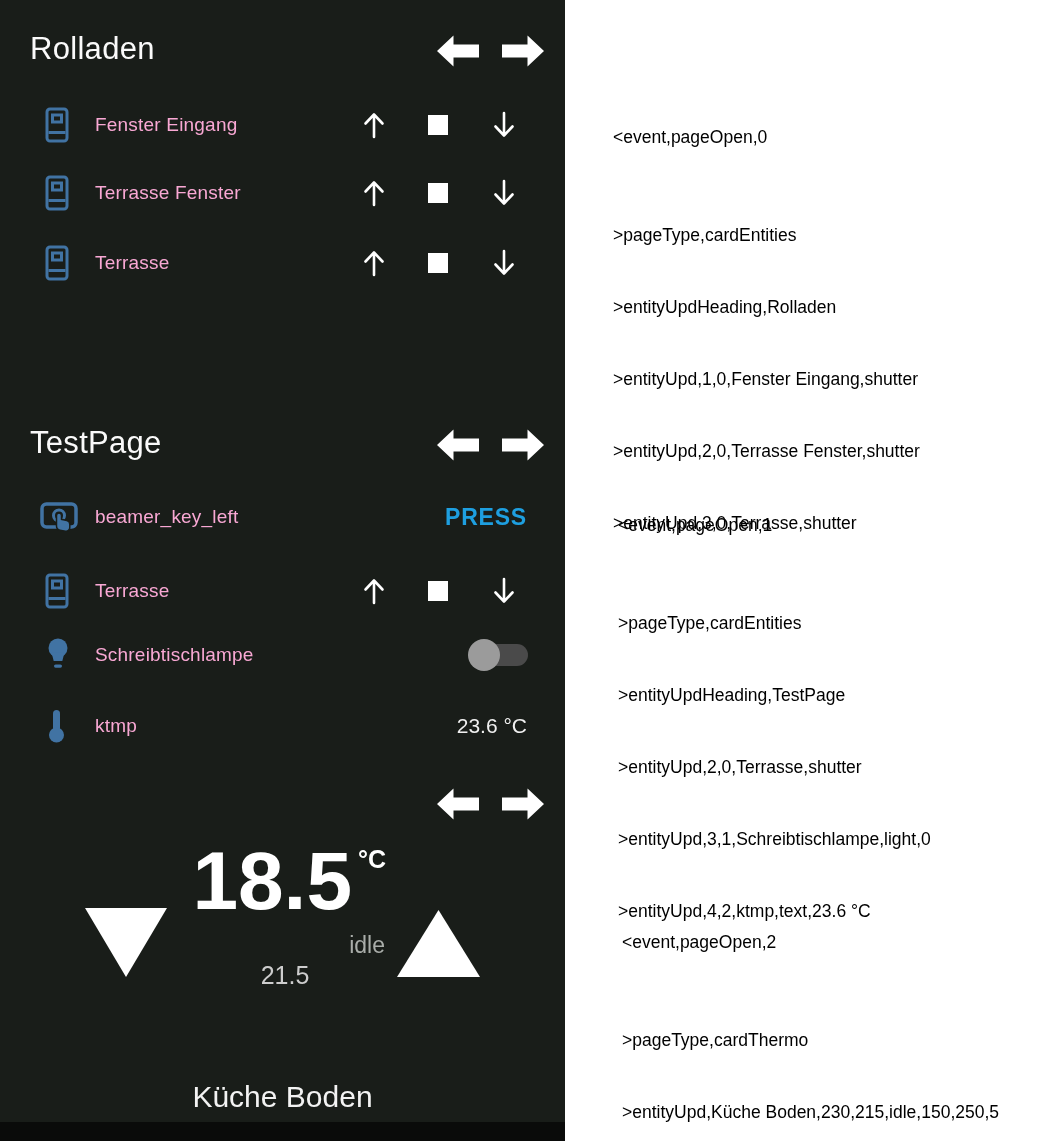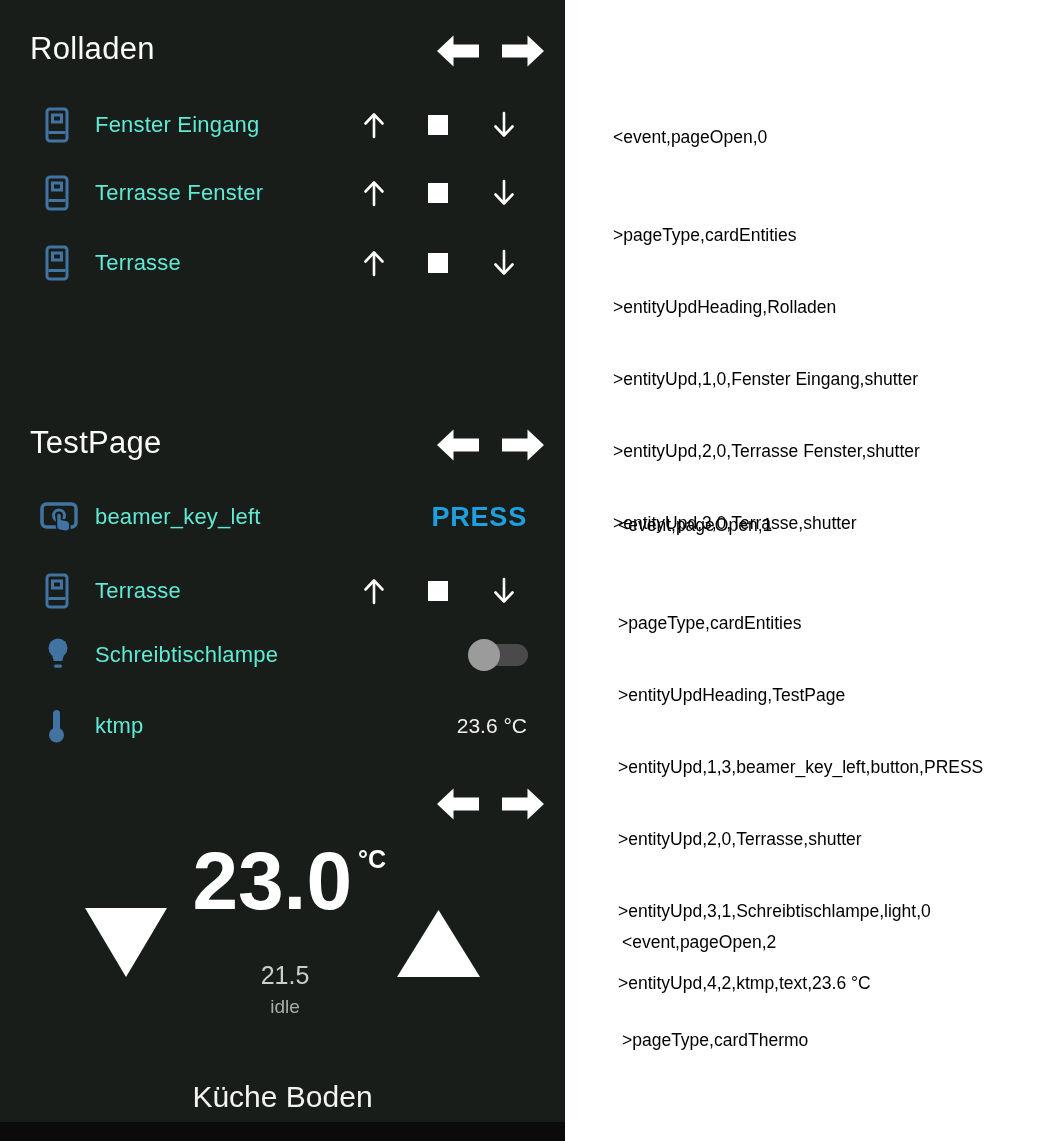--- a/index.html
+++ b/index.html
@@ -10,43 +10,43 @@
   .panel{position:absolute;left:0;top:0;width:565px;height:1141px;background:#191d19;padding-left:32px;}
   .panel-bezel{position:absolute;left:0;top:1122px;width:565px;height:19px;background:#0a0b0a;}
 
   .card-title{position:absolute;left:30px;color:#fafafa;font-size:31px;font-weight:400;
               letter-spacing:.3px;line-height:36px;white-space:nowrap;}
   .nav{position:absolute;width:42px;height:36px;}
   .nav.l{left:437px}.nav.r{left:502px}
 
   .row{position:absolute;left:0;width:565px;height:44px;}
   .eicon{position:absolute;left:45px;top:50%;transform:translateY(-50%);color:#4173a3;line-height:0;}
-  .ename{position:absolute;left:95px;top:50%;transform:translateY(-50%);color:#5eead4;
-         font-size:22px;white-space:nowrap;letter-spacing:.2px;}
+  .ename{position:absolute;left:95px;top:50%;transform:translateY(-50%);color:#f9a8d4;
+         font-size:19px;white-space:nowrap;letter-spacing:.2px;}
   .ctl{position:absolute;top:50%;transform:translateY(-50%);line-height:0;}
   .ctl.up{left:361px}.ctl.down{left:491px}
   .ctl.stop{left:428px;width:20px;height:20px;background:#ffffff;}
   .vright{position:absolute;right:38px;top:50%;transform:translateY(-50%);white-space:nowrap;}
-  .press{color:#1e9fe0;font-size:27px;font-weight:600;letter-spacing:.8px;}
+  .press{color:#1e9fe0;font-size:23px;font-weight:600;letter-spacing:.8px;}
   .vtext{color:#f0f0f0;font-size:21px;}
 
   .toggle{position:absolute;left:470px;top:50%;transform:translateY(-50%);width:58px;height:22px;
           border-radius:11px;background:#4a4a4a;}
   .knob{position:absolute;left:-2px;top:-5px;width:32px;height:32px;border-radius:50%;background:#9b9b9b;}
 
   
   .temp{position:absolute;left:0;top:843px;width:352px;text-align:right;color:#ffffff;
         font-size:82px;font-weight:700;line-height:76px;}
   .temp-unit{position:absolute;left:358px;top:845px;color:#ffffff;font-size:25px;font-weight:700;}
   .tri{position:absolute;line-height:0;}
   .tri.d{left:85px;top:908px}.tri.u{left:397px;top:910px}
   .t-target{position:absolute;left:185px;top:944px;width:200px;text-align:center;
             color:#cdcdcd;font-size:25px;margin-top:17px;}
-  .t-state{position:absolute;left:185px;top:996px;width:200px;text-align:center;
-           color:#a9ada9;font-size:19px;}
+  .t-state{position:absolute;left:185px;top:932px;width:200px;text-align:right;
+           color:#a9ada9;font-size:23px;}
   .thermo-title{position:absolute;left:0;top:1080px;width:565px;text-align:center;
                 color:#f3f3f3;font-size:30px;}
 
   
   .proto{position:absolute;left:565px;top:0;width:480px;height:1141px;background:#ffffff;}
   .pblock{position:absolute;color:#000;font-weight:400;font-size:17.5px;line-height:24px;
           white-space:pre;}
   .pb0{left:48px;top:77px}.pb1{left:53px;top:465px}.pb2{left:57px;top:882px}
   .pevent{margin-bottom:26px;}
 </style>
@@ -209,21 +209,21 @@
       <span><svg width="42" height="36">
             <use href="#i-navl"></use>
           </svg></span>
     </div>
     <div class="nav r" style="top:786px">
       <span><svg width="42" height="36">
             <use href="#i-navr"></use>
           </svg></span>
     </div>
 
-    <div class="temp">23.0</div>
+    <div class="temp">18.5</div>
     <div class="temp-unit">°C</div>
 
     <div class="tri d">
       <span><svg width="82" height="69">
             <use href="#i-trid"></use>
           </svg></span>
     </div>
     <div class="tri u">
       <span><svg width="83" height="67">
             <use href="#i-triu"></use>
@@ -245,25 +245,25 @@
       <div>&gt;entityUpdHeading,Rolladen</div>
       <div>&gt;entityUpd,1,0,Fenster Eingang,shutter</div>
       <div>&gt;entityUpd,2,0,Terrasse Fenster,shutter</div>
       <div>&gt;entityUpd,3,0,Terrasse,shutter</div>
     </div>
 
     <div class="pblock pb1">
       <div class="pevent">&lt;event,pageOpen,1</div>
       <div>&gt;pageType,cardEntities</div>
       <div>&gt;entityUpdHeading,TestPage</div>
-      <div>&gt;entityUpd,1,3,beamer_key_left,button,PRESS</div>
       <div>&gt;entityUpd,2,0,Terrasse,shutter</div>
       <div>&gt;entityUpd,3,1,Schreibtischlampe,light,0</div>
       <div>&gt;entityUpd,4,2,ktmp,text,23.6 °C</div>
     </div>
 
     <div class="pblock pb2">
       <div class="pevent">&lt;event,pageOpen,2</div>
       <div>&gt;pageType,cardThermo</div>
+      <div>&gt;entityUpd,Küche Boden,230,215,idle,150,250,5</div>
     </div>
 
   </div>
 </div>
 
 </body></html>

